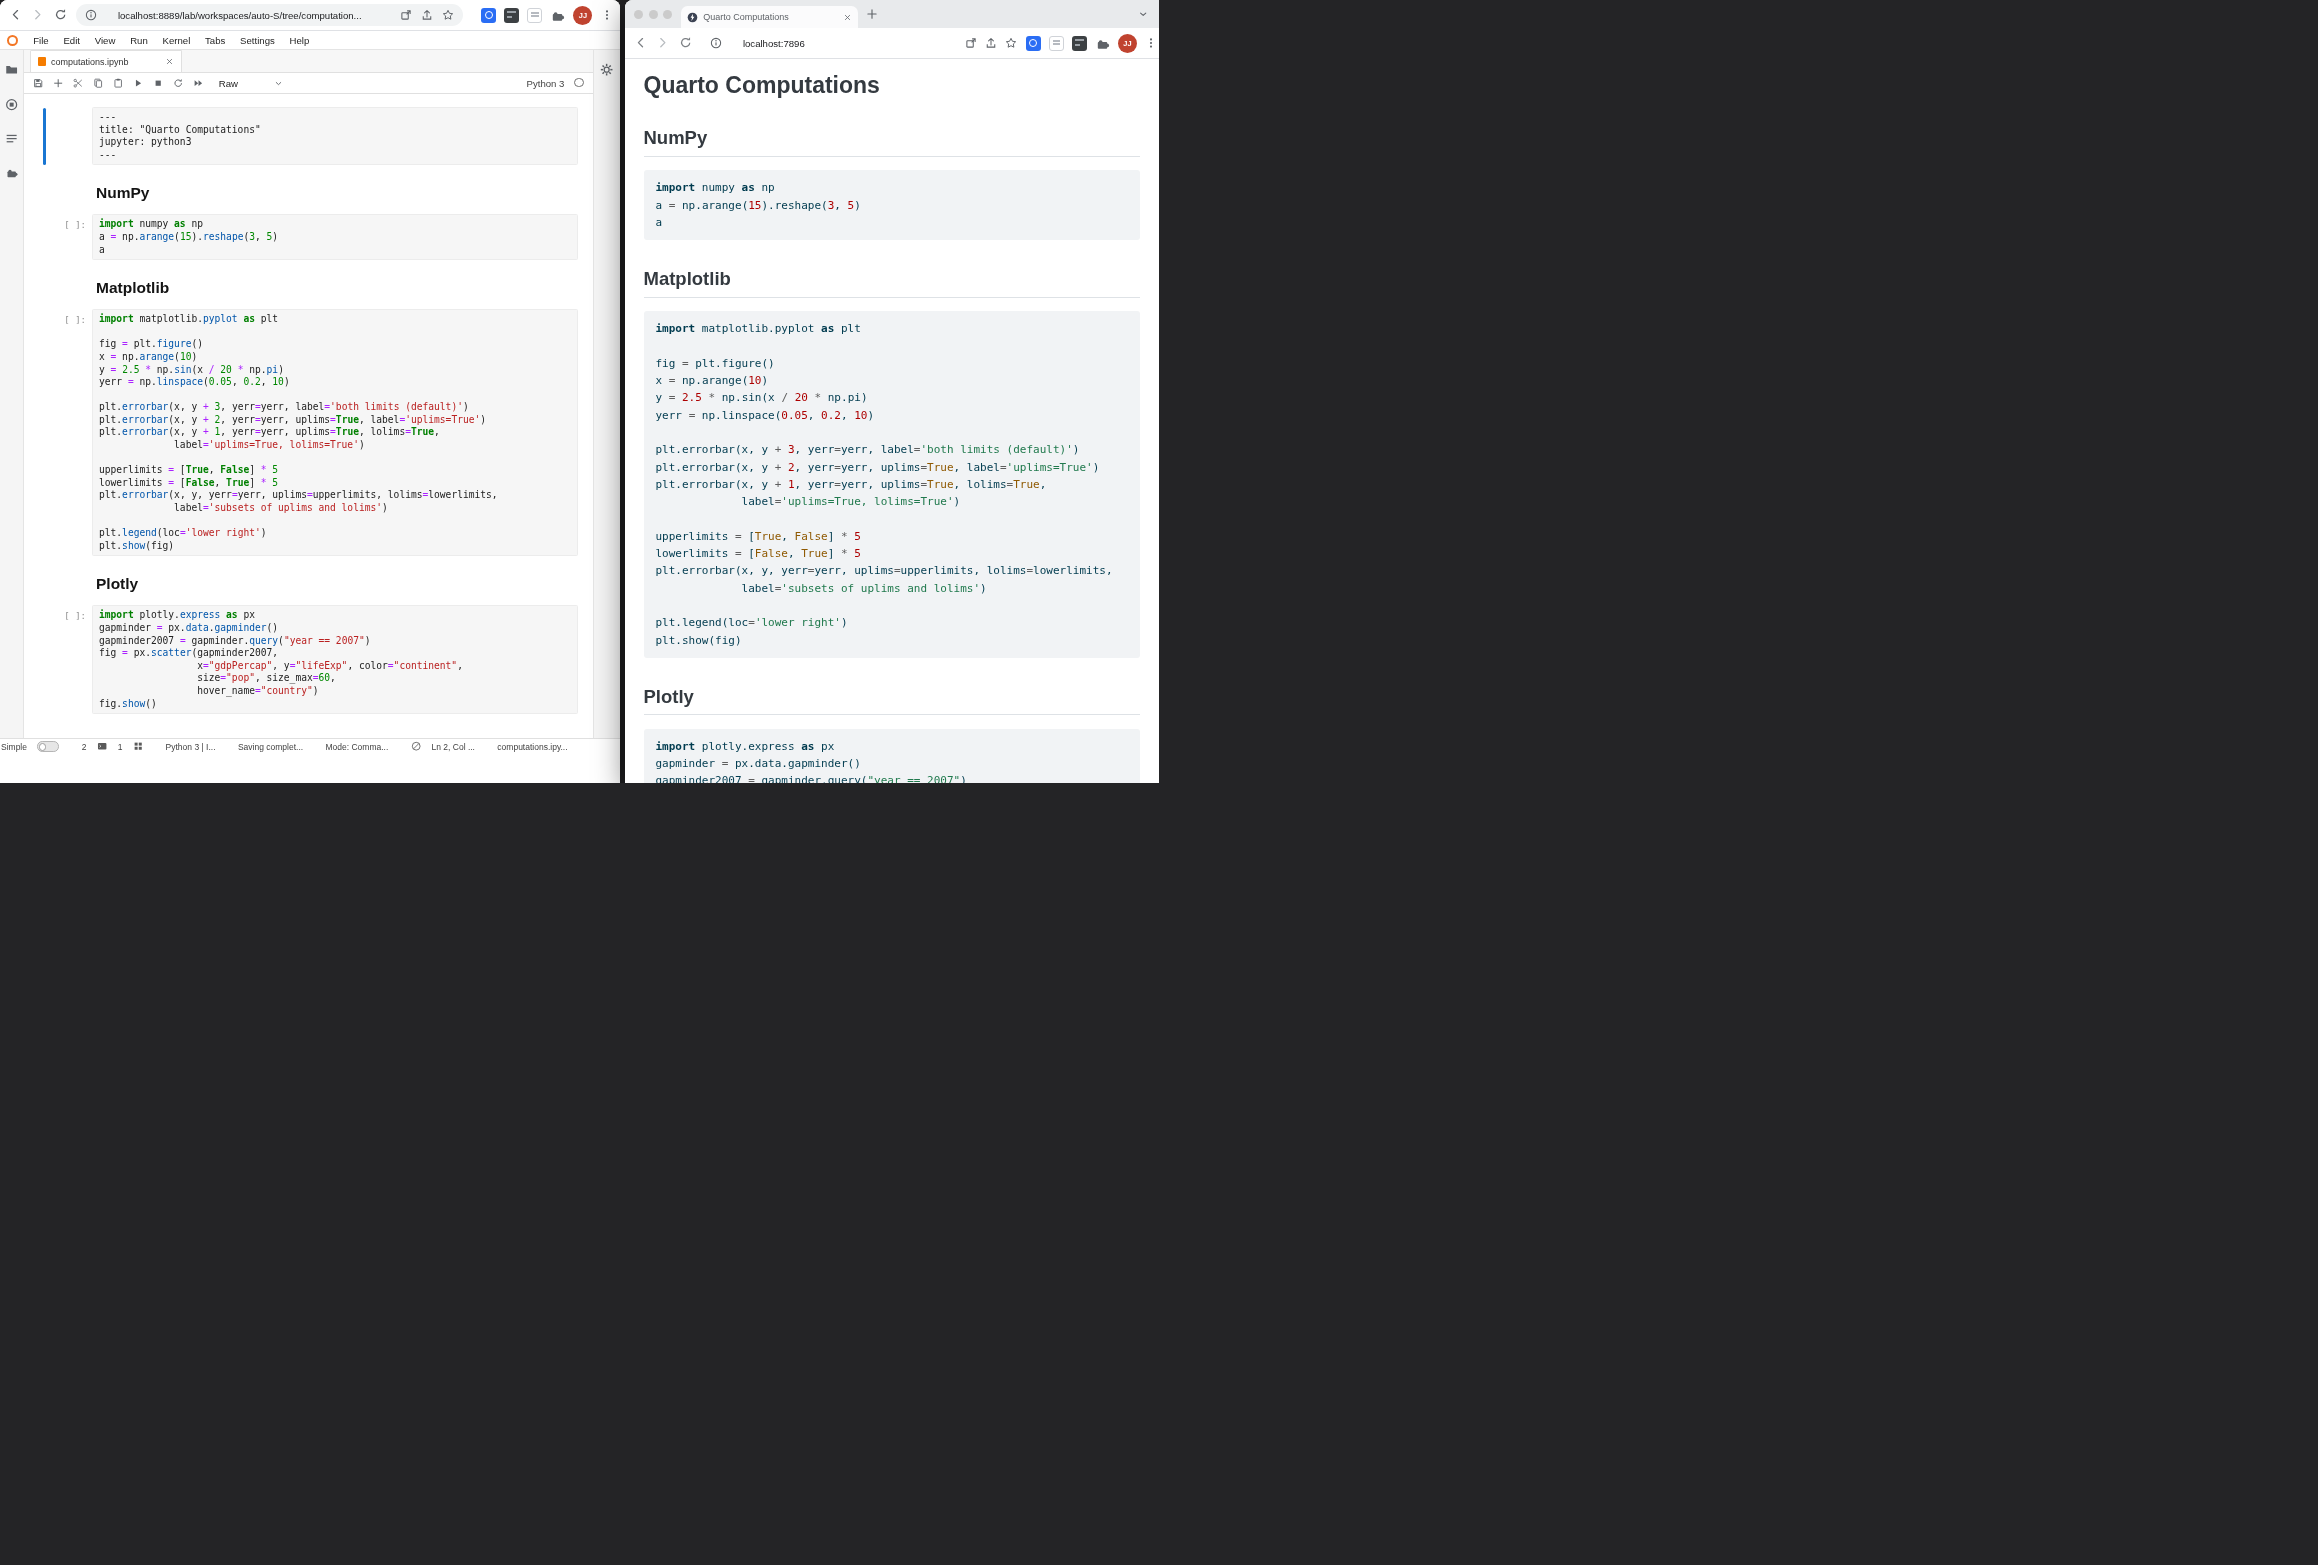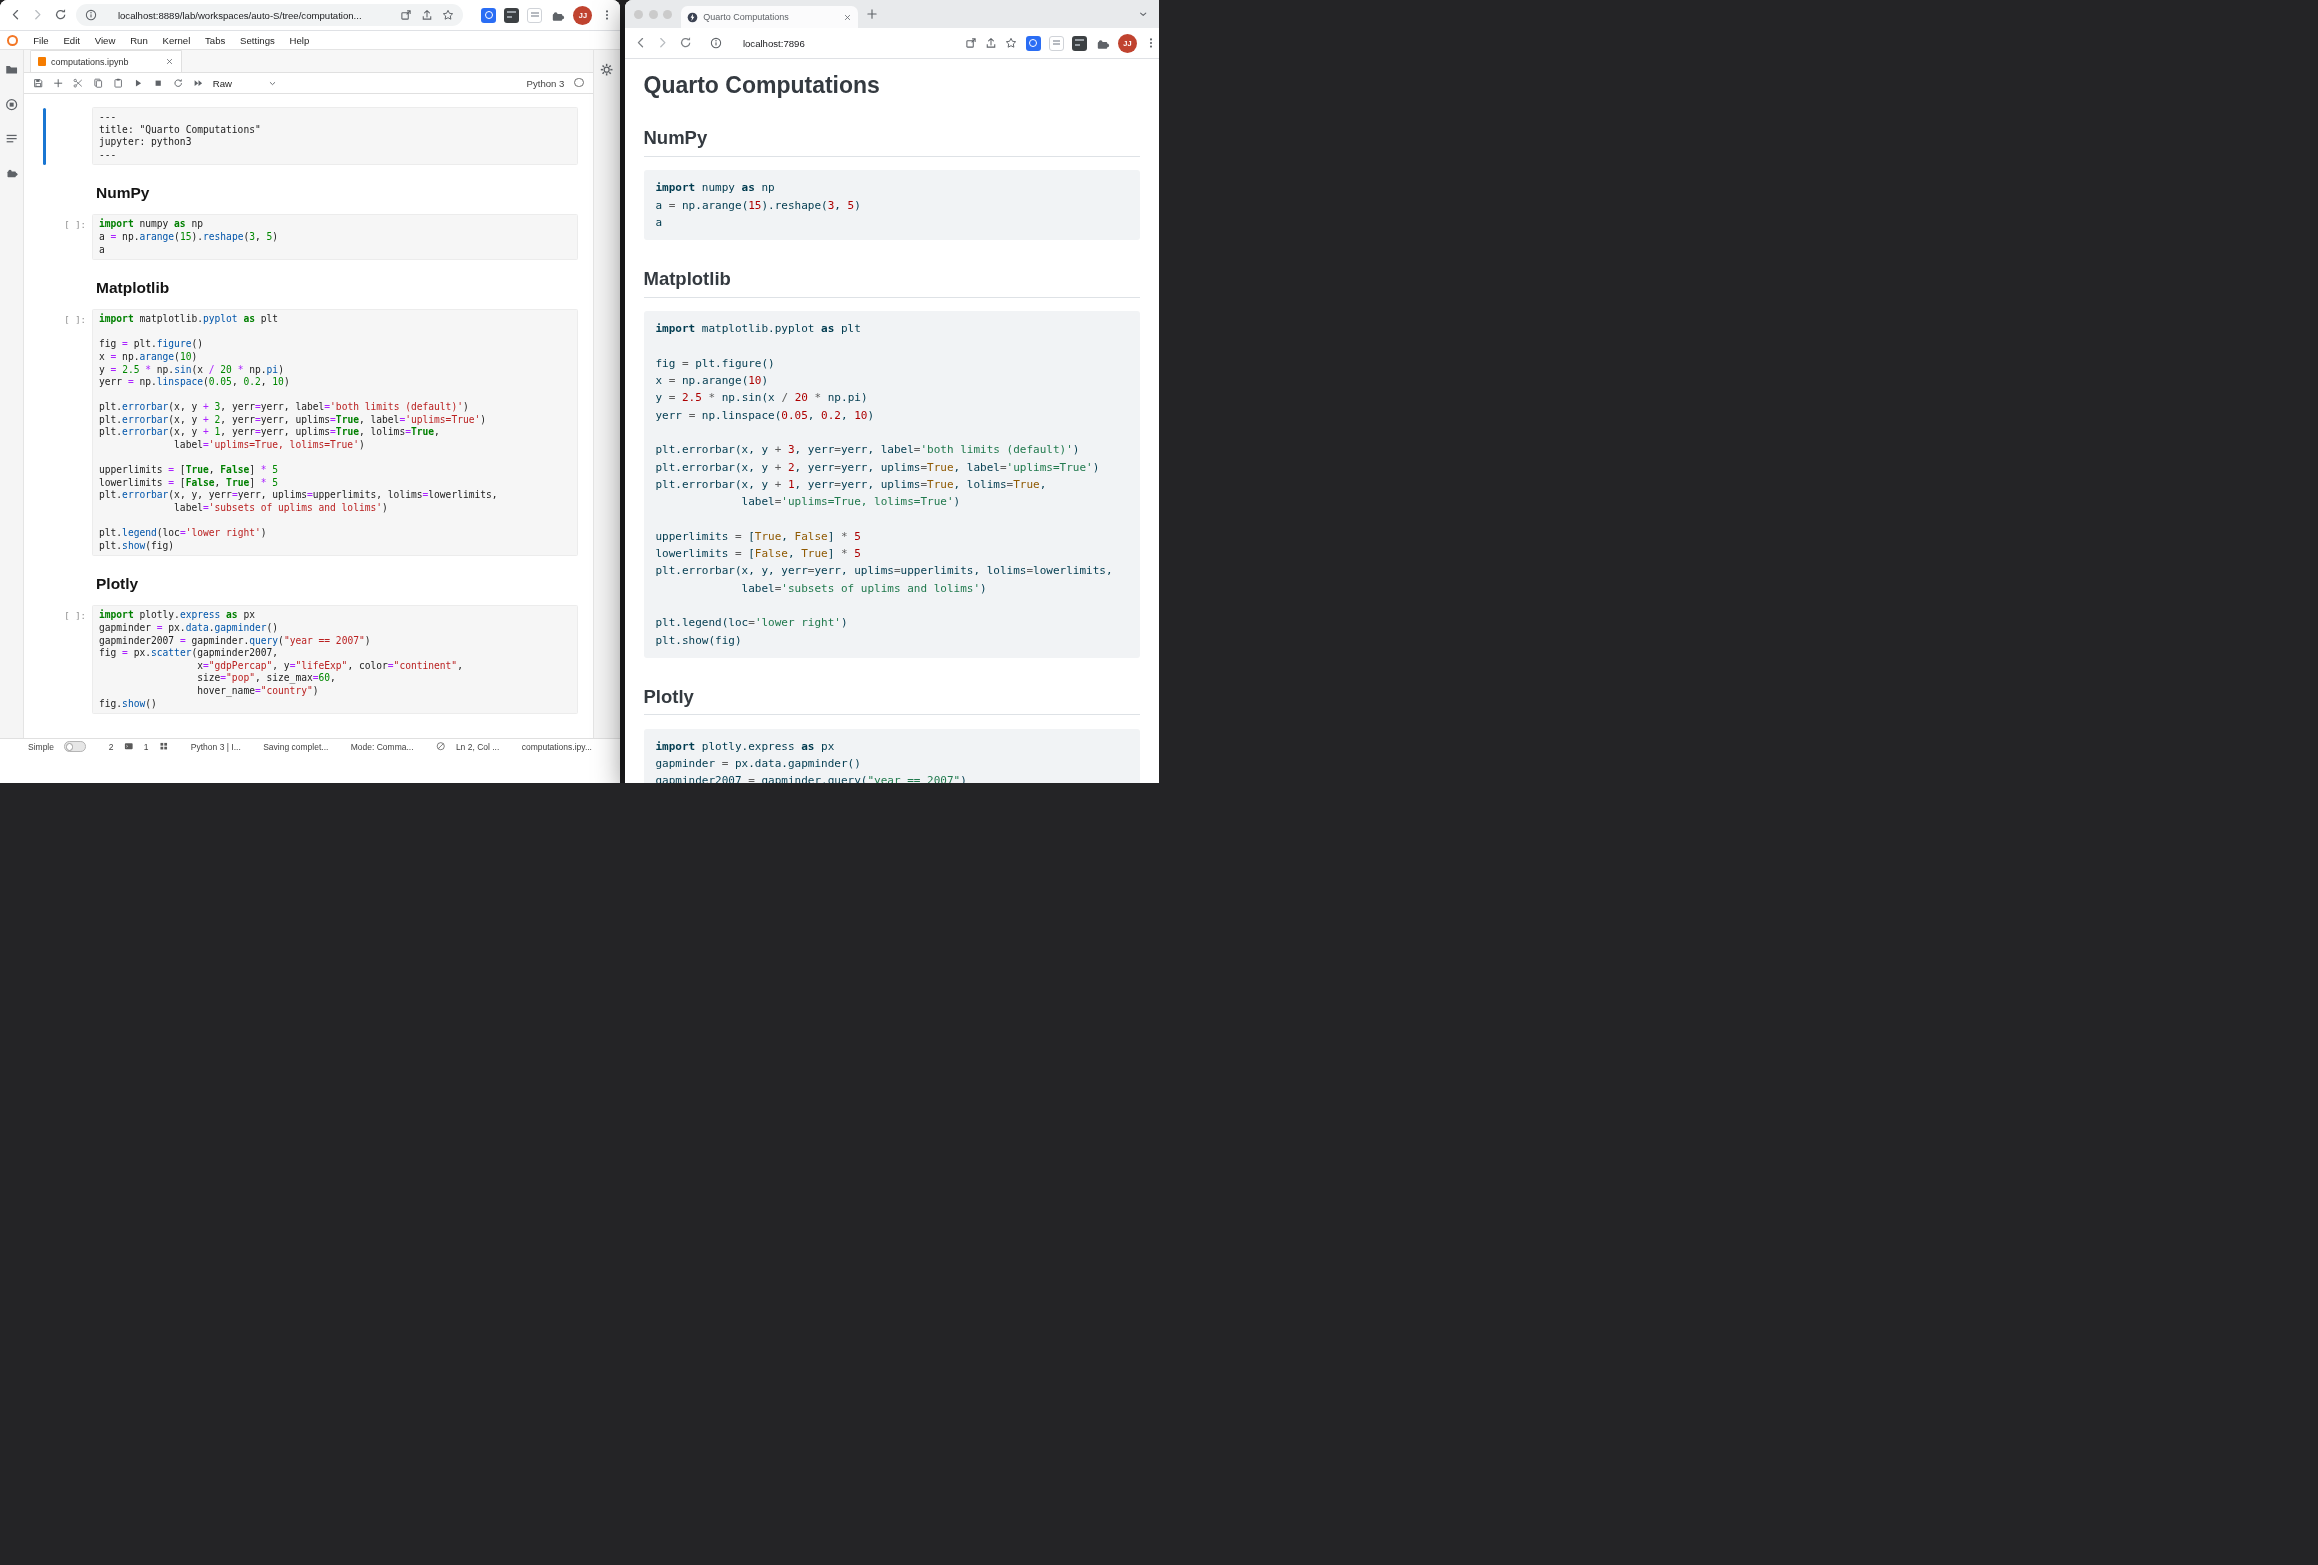--- a/index.html
+++ b/index.html
@@ -50,42 +50,42 @@
   .jp-menu-item{font-size:9.6px;color:#1f1f1f;padding:0 7.4px;cursor:default}
   .jp-body{display:flex;height:688px}
   .jp-leftbar{width:24px;background:#f5f5f5;border-right:0.7px solid #e4e4e4;display:flex;flex-direction:column;align-items:center;padding-top:13.3px;gap:21px;color:#6f6f6f}
   .jp-rightbar{width:27px;background:#f5f5f5;border-left:0.7px solid #e4e4e4;display:flex;justify-content:center;padding-top:13.3px;color:#6f6f6f}
   .jp-main{flex:1;display:flex;flex-direction:column;min-width:0}
   .jp-tabbar{height:23px;background:#f7f7f7;border-bottom:0.7px solid #e0e0e0;display:flex;align-items:flex-end}
   .jp-tab{margin-left:6px;height:22px;background:#fff;border:0.7px solid #e0e0e0;border-bottom:none;border-radius:1.5px 1.5px 0 0;display:flex;align-items:center;gap:5.2px;padding:0 6.7px;width:152px}
   .nb-icon{width:8.1px;height:9.6px;background:#f57c00;border-radius:1.1px}
   .jp-tab-title{flex:1;font-size:9px;color:#333}
   .jp-toolbar{height:21.4px;background:#fff;border-bottom:0.7px solid #e0e0e0;display:flex;align-items:center;padding:0 9px;gap:9.6px;color:#6b6b6b}
-  .celltype-dd{width:64px;display:flex;align-items:center;justify-content:space-between;font-size:9.6px;color:#222}
+  .celltype-dd{margin-left:6px;width:64px;display:flex;align-items:center;justify-content:space-between;font-size:9.6px;color:#222}
   .kernel-zone{margin-left:auto;display:flex;gap:10px}
   .kernel-name{font-size:9.6px;color:#444}
   .kernel-circle{width:9.6px;height:9.6px;border:1.1px solid #707070;border-radius:50%}
   .jp-content{flex:1;background:#fff;overflow:hidden;padding-top:12.6px}
 
   .cell-row{position:relative;display:flex;align-items:flex-start}
   .active-bar{position:absolute;left:18.5px;top:0.7px;bottom:0.7px;width:3px;background:#1976d2;border-radius:1.5px}
   .prompt{width:62px;margin-right:6px;text-align:right;font:9px/12.6px "DejaVu Sans Mono",monospace;color:#8f8f8f;padding-top:4.4px;flex:0 0 auto}
   .cell-editor{flex:1;margin-right:15px;background:#f6f6f6;border:0.7px solid #ececec;border-radius:1.5px;padding:3px 6px;min-width:0}
   .md-heading{margin:19px 15px 12px 72px;font-size:15.5px;font-weight:bold;color:#141414}
   .jl-code{font:9.6px/12.6px "DejaVu Sans Mono",monospace;color:#212121}
   .cl{white-space:pre}
   .jl-code .tok-k{color:#008000;font-weight:bold}
   .jl-code .tok-b{color:#008000;font-weight:bold}
   .jl-code .tok-p{color:#0055aa}
   .jl-code .tok-n{color:#008800}
   .jl-code .tok-s{color:#ba2121}
   .jl-code .tok-o{color:#aa22ff}
   .jl-code .tok-t{color:#212121}
 
-  .jp-statusbar{height:16.3px;background:#fff;border-top:0.7px solid #e0e0e0;display:flex;align-items:center;padding:0 28px;gap:10.4px;overflow:hidden;white-space:nowrap}
+  .jp-statusbar{height:16.3px;background:#fff;border-top:0.7px solid #e0e0e0;display:flex;align-items:center;padding:0 1px;gap:10.4px;overflow:hidden;white-space:nowrap}
   .sb-text{font-size:8.5px;color:#3f3f3f}
   .sb-toggle{width:22px;height:10.4px;border-radius:5.2px;background:#e6e6e6;border:0.7px solid #b5b5b5;position:relative;flex:0 0 auto}
   .sb-toggle .knob{position:absolute;left:0.7px;top:0.7px;width:7.4px;height:7.4px;border-radius:50%;background:#fff;border:0.7px solid #9e9e9e}
   .sb-ic{width:10.4px;height:10.4px;color:#5a5a5a}
   .sb-gap{margin-left:12px}
 
   
   .qt-page{height:724px;overflow:hidden;padding:0 20px 0 18.5px}
   .qt-title{margin-top:13.3px;font-size:23px;font-weight:bold;color:#343a40}
   .qt-page h2{margin:28px 0 0;font-size:18.5px;font-weight:bold;color:#343a40;padding-bottom:6.7px;border-bottom:0.7px solid #dee2e6}

